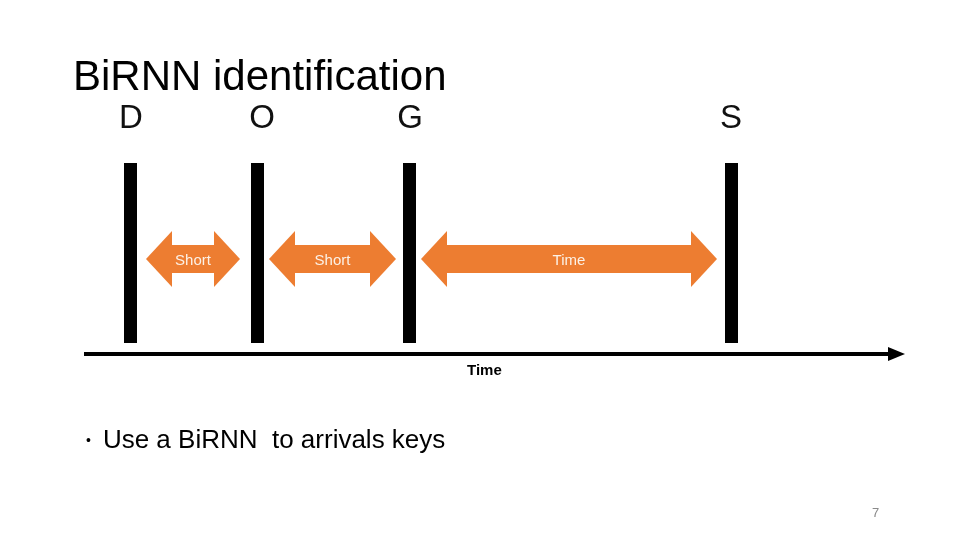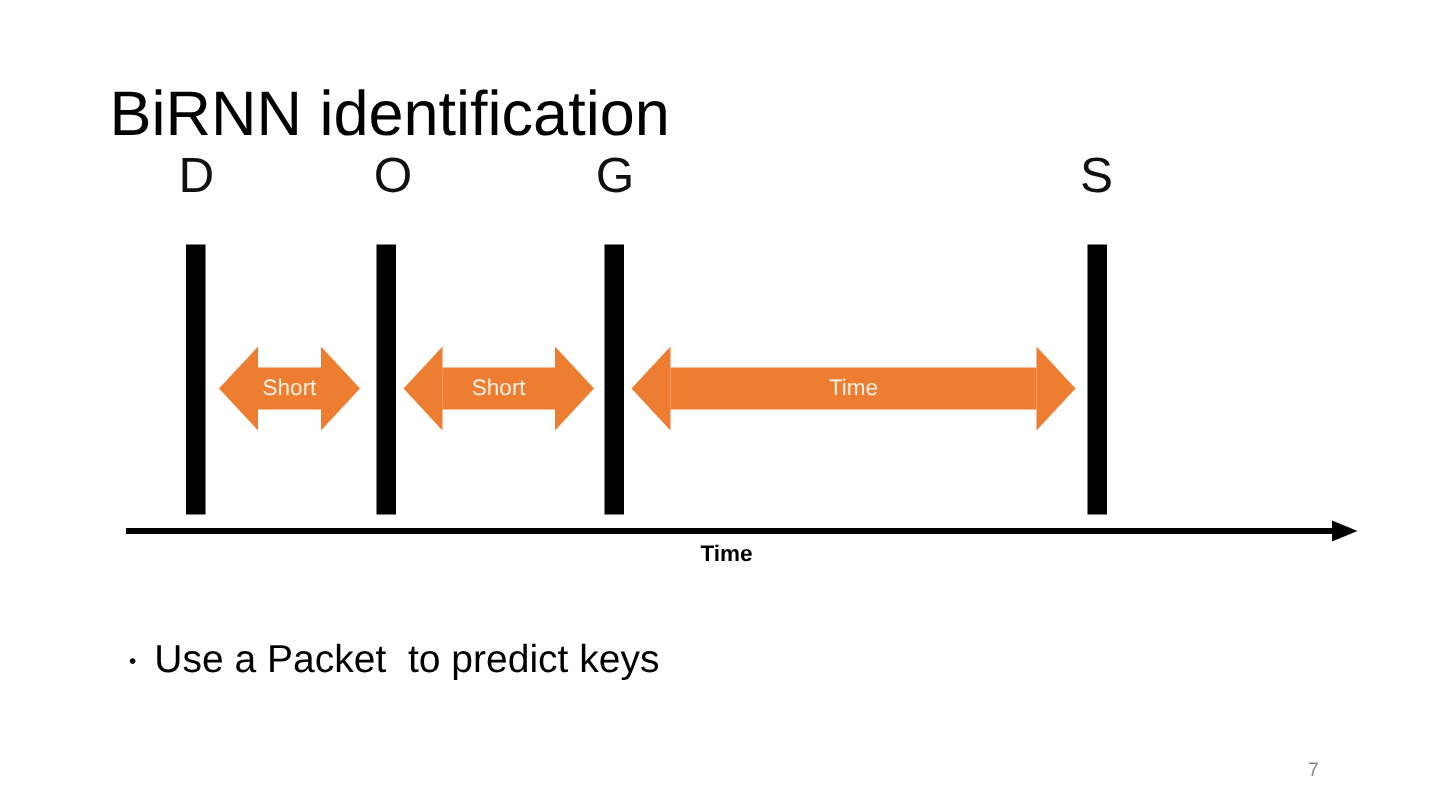--- a/index.html
+++ b/index.html
@@ -97,18 +97,18 @@
     <span class="head head-right"></span>
     <span class="arrow-label">Time</span>
   </div>
 
   <div class="axis-line"></div>
   <div class="axis-head"></div>
   <div class="axis-label">Time</div>
 
   <div class="bullet">
     <span class="bullet-marker">•</span>
-    <span class="bullet-text">Use a Packet  to predict keys</span>
+    <span class="bullet-text">Use a BiRNN  to arrivals keys</span>
   </div>
 
   <div class="page-number">7</div>
 
 </div>
 
 </body></html>

